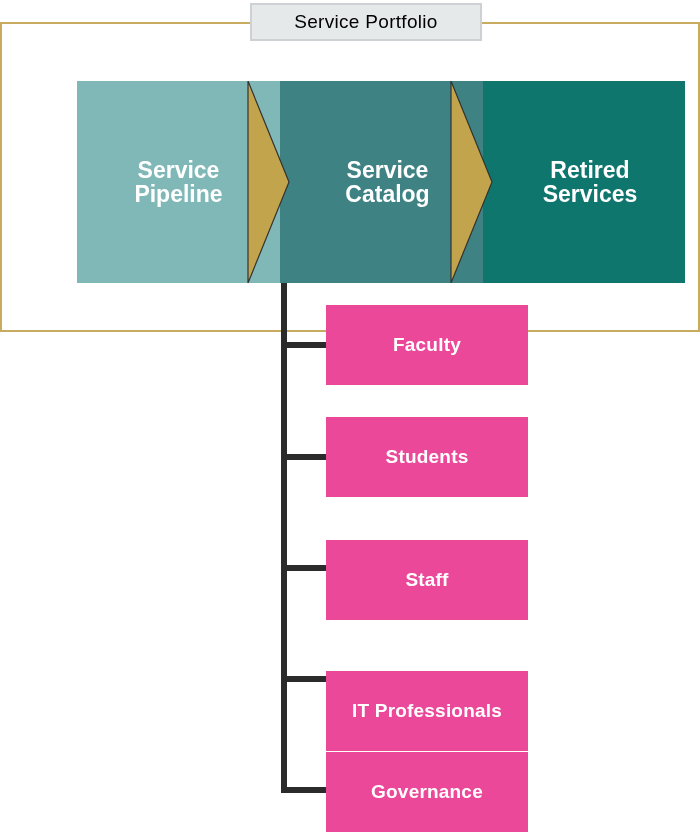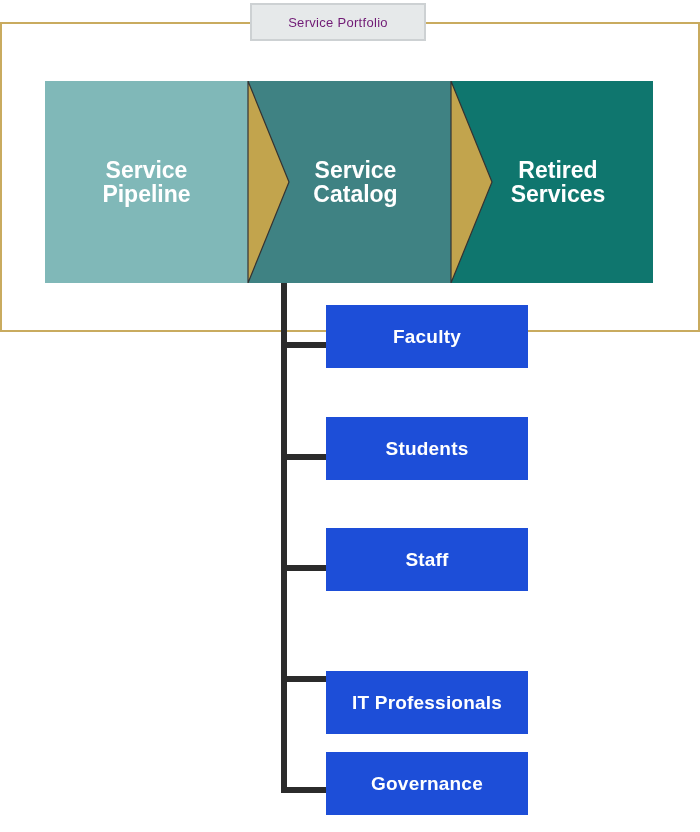--- a/index.html
+++ b/index.html
@@ -1,38 +1,38 @@
 <!DOCTYPE html>
 <html><head>
 <meta charset="utf-8">
 <style>
   html, body { margin: 0; padding: 0; background: #ffffff; }
   body { width: 700px; height: 832px; position: relative; overflow: hidden;
          font-family: "Liberation Sans", "DejaVu Sans", sans-serif; }
   .portfolio-frame { position: absolute; left: 0; top: 22px; width: 696px; height: 306px;
          border: 2px solid #c9ab5f; box-sizing: content-box; }
-  .portfolio-label { position: absolute; left: 250px; top: 3px; width: 176px; height: 38px;
+  .portfolio-label { position: absolute; left: 250px; top: 3px; width: 232px; height: 38px;
          background: #e6e9ea; border: 2px solid #cdd1d3; box-sizing: border-box;
          display: flex; align-items: center; justify-content: center;
-         color: #701a75; font-size: 13px; letter-spacing: 0.3px; }
+         color: #000000; font-size: 19px; letter-spacing: 0.3px; }
   .stage { position: absolute; top: 81px; height: 202px; display: flex; align-items: center;
          justify-content: center; text-align: center; color: #fff;
-         font-size: 23px; line-height: 24px; font-weight: 600; }
+         font-size: 23px; line-height: 24px; font-weight: 600; margin-left: 32px; }
   .stage span { display: block; white-space: pre-line; }
   .stage-1 { left: 45px; width: 203px; background: #80b8b8; }
   .stage-2 { left: 248px; width: 203px; background: #3f8283; }
   .stage-3 { left: 451px; width: 202px; background: #0f766e; }
   .arrow { position: absolute; top: 81px; width: 45px; height: 202px; }
   .arrow-1 { left: 247px; }
   .arrow-2 { left: 450px; }
   .stage-text { padding-left: 12px; }
   .stage-1 .stage-text { padding-left: 0; }
   .trunk { position: absolute; left: 281px; top: 283px; width: 6px; height: 510px; background: #2b2b2b; }
   .branch { position: absolute; left: 281px; width: 46px; height: 6px; background: #2b2b2b; }
-  .audience { position: absolute; left: 326px; width: 202px; height: 63px; background: #1d4ed8;
+  .audience { position: absolute; left: 326px; width: 202px; height: 80px; background: #ec4899;
          color: #fff; font-weight: bold; font-size: 19px; display: flex; align-items: center;
          justify-content: center; letter-spacing: 0.2px; }
 </style>
 </head>
 <body>
 
 <div class="portfolio-frame"></div>
 <div class="portfolio-label">
   <span>Service Portfolio</span>
 </div>
@@ -63,21 +63,21 @@
 <div class="audience" style="top:305px">
   <span>Faculty</span>
 </div>
 
 <div class="branch" style="top:454px"></div>
 <div class="audience" style="top:417px">
   <span>Students</span>
 </div>
 
 <div class="branch" style="top:565px"></div>
-<div class="audience" style="top:528px">
+<div class="audience" style="top:540px">
   <span>Staff</span>
 </div>
 
 <div class="branch" style="top:676px"></div>
 <div class="audience" style="top:671px">
   <span>IT Professionals</span>
 </div>
 
 <div class="branch" style="top:787px"></div>
 <div class="audience" style="top:752px">

